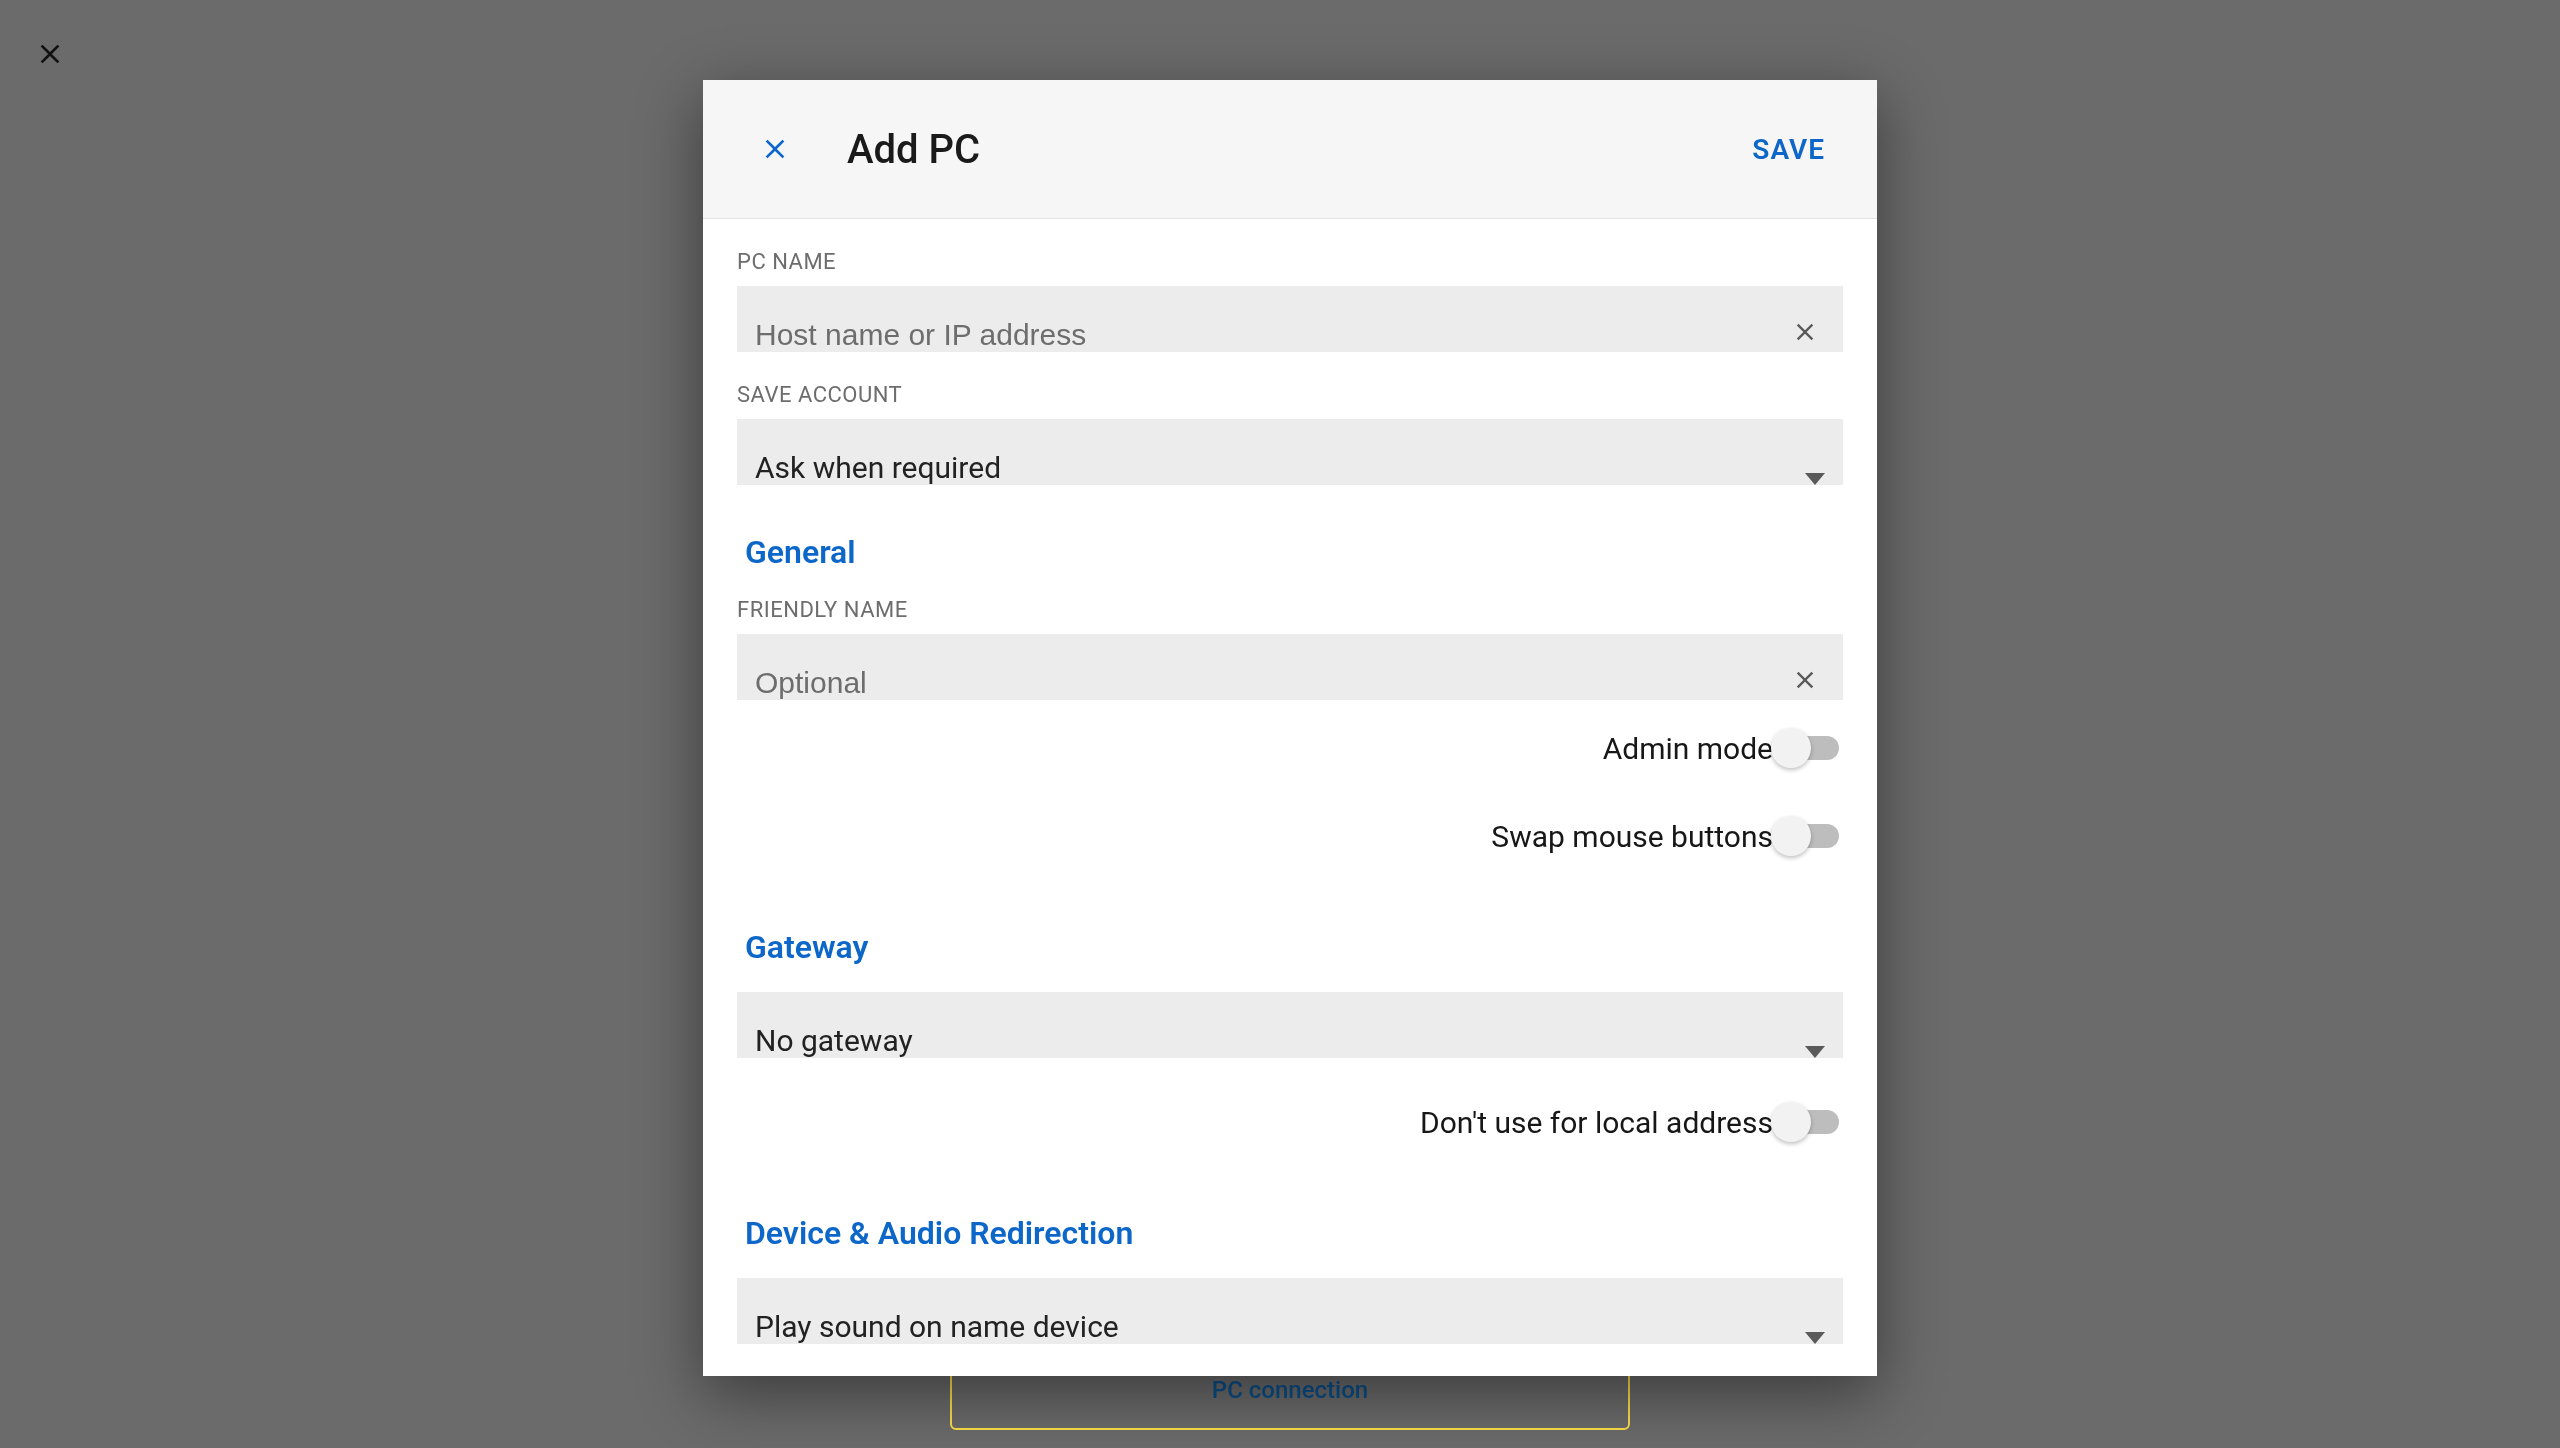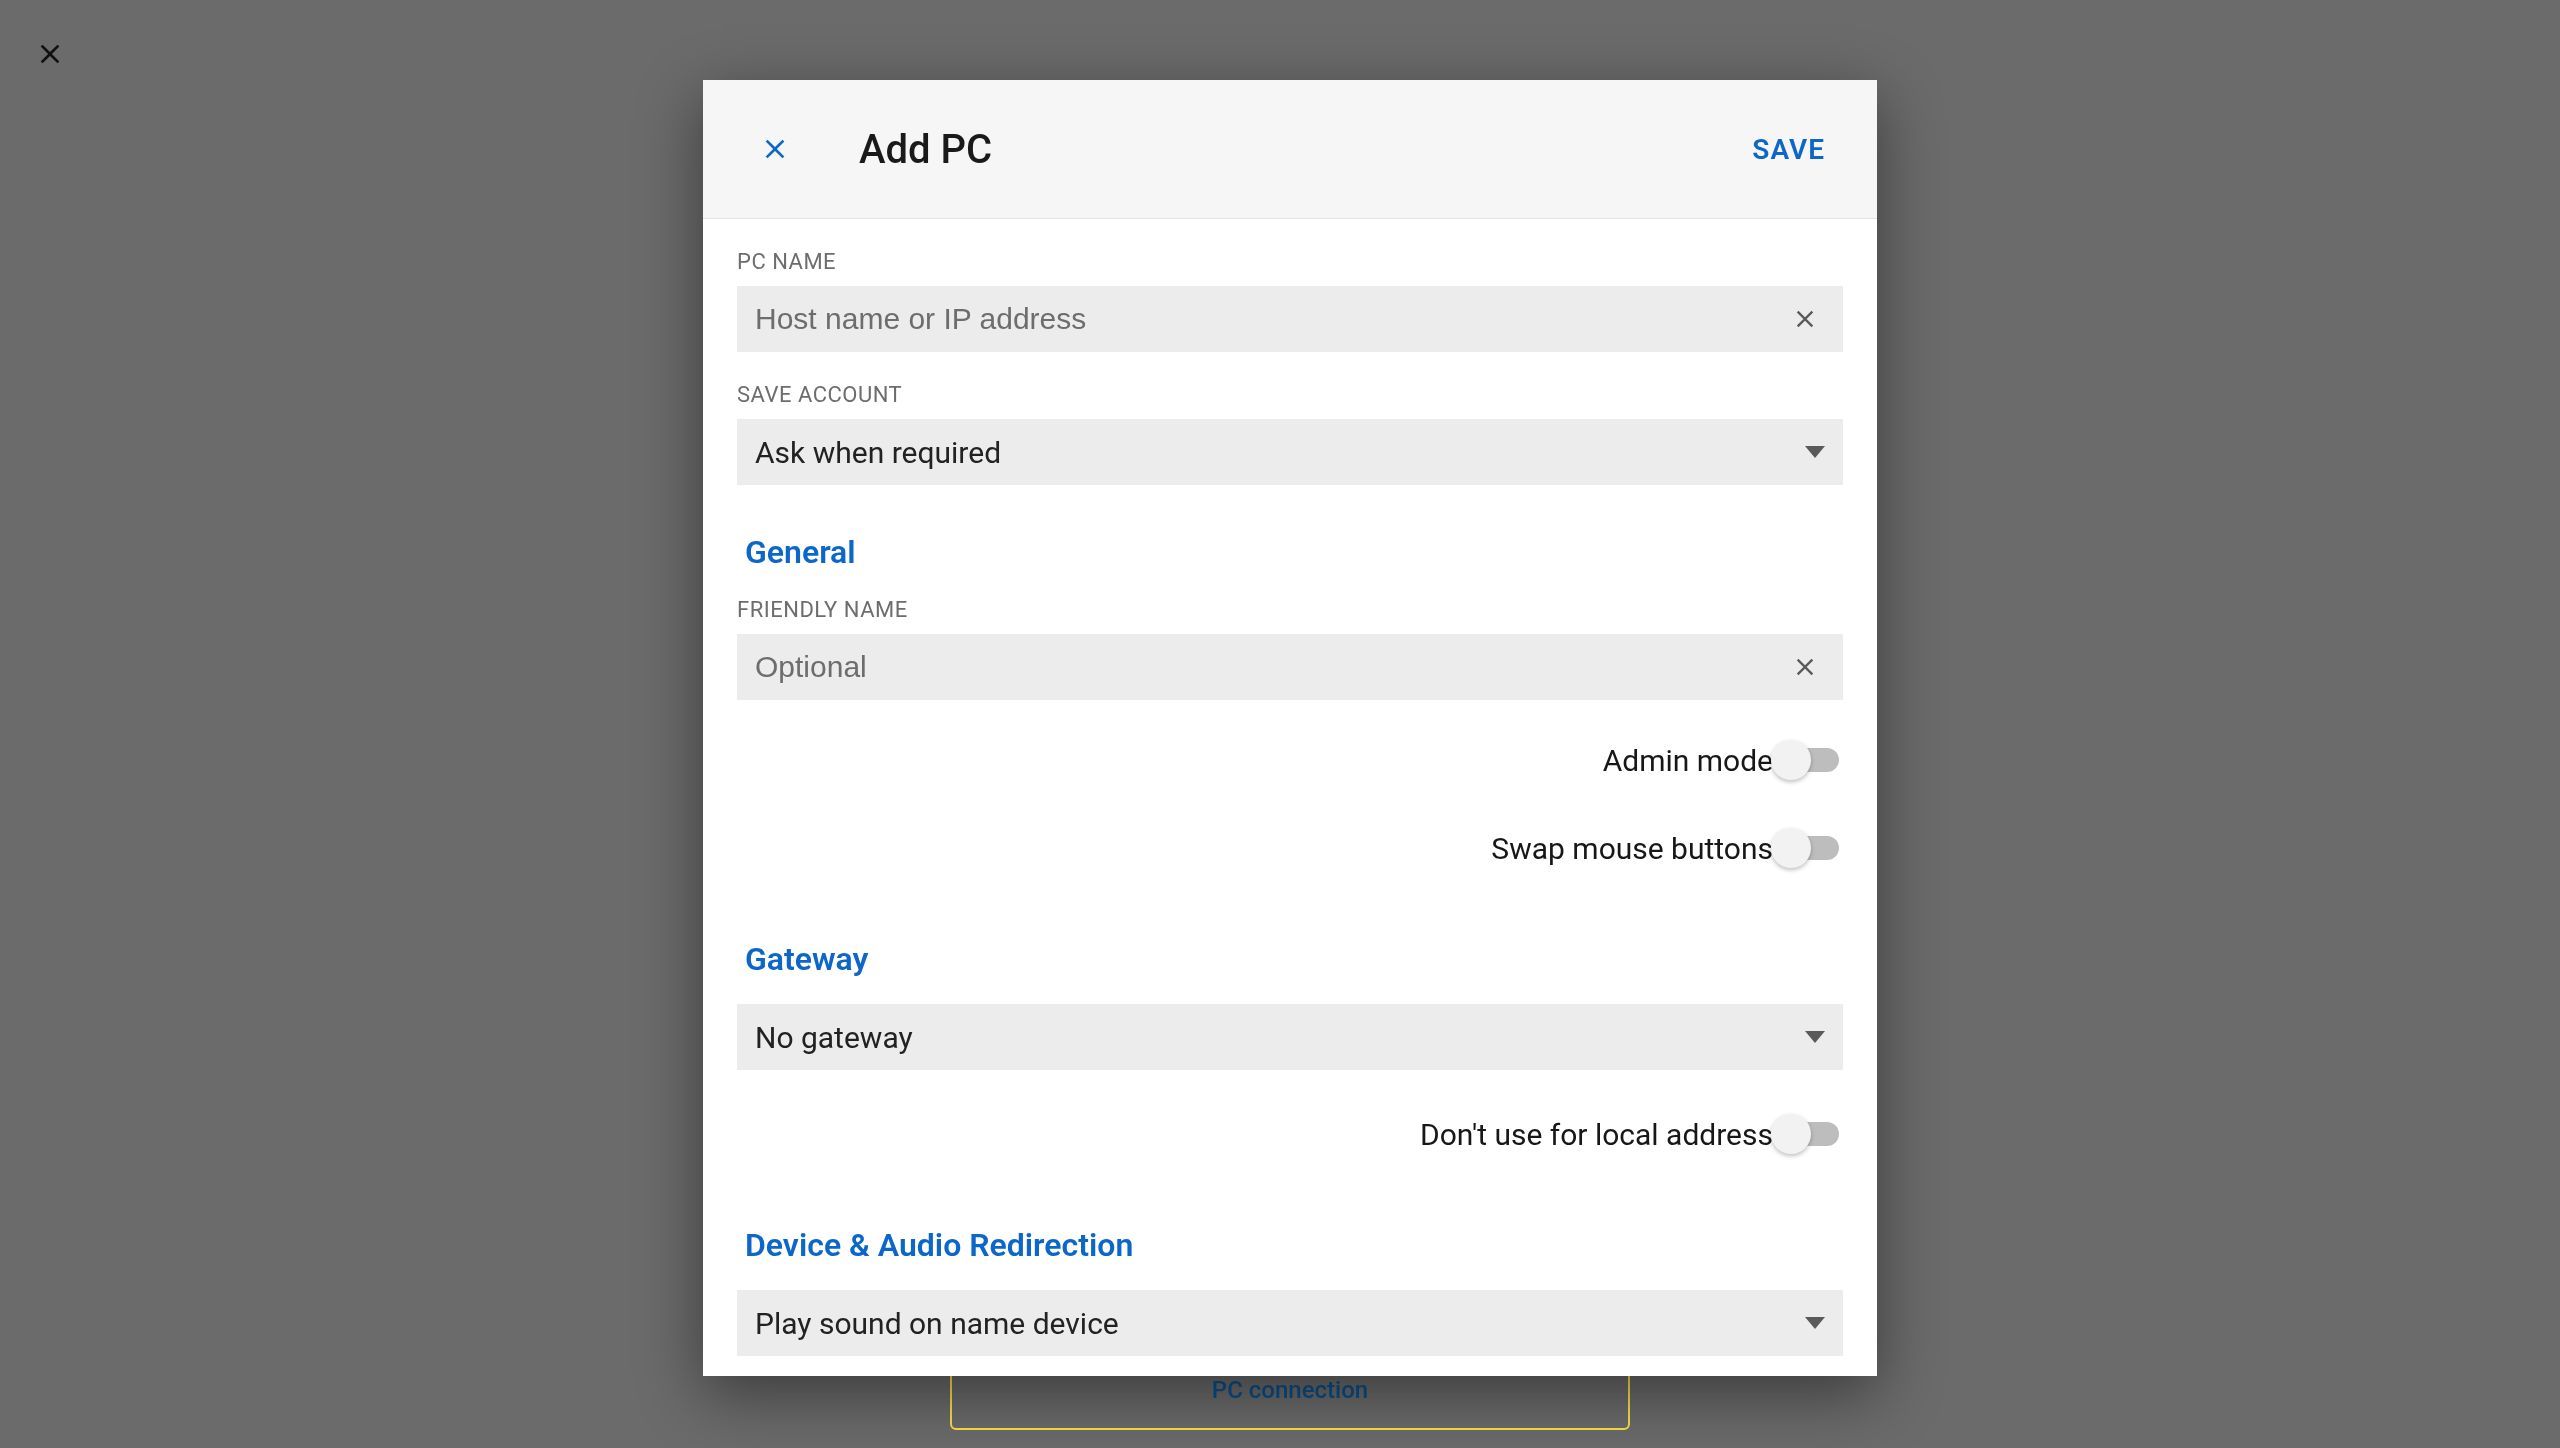--- a/index.html
+++ b/index.html
@@ -57,21 +57,20 @@
     flex-direction: column;
     overflow: hidden;
   }
   .dialog-header {
     height: 139px;
     background: #f6f6f6;
     border-bottom: 1px solid #e3e3e3;
     display: flex;
     align-items: center;
     padding: 0 40px 0 44px;
-    gap: 12px;
   }
   .dialog-close {
     width: 56px;
     height: 56px;
     display: flex;
     align-items: center;
     justify-content: center;
     cursor: pointer;
   }
   .dialog-close svg { width: 32px; height: 32px; }
@@ -105,23 +104,23 @@
     font-size: 32px;
     font-weight: 600;
     color: #0d67c9;
     margin: 48px 0 26px 8px;
   }
   .section-title.first { margin-top: 48px; }
   .input-row, .select-row {
     background: #ececec;
     height: 66px;
     display: flex;
-    align-items: center;
+    align-items: flex-end;
     padding: 0 18px;
-    margin-bottom: 16px;
+    margin-bottom: 4px;
   }
   .input-row input {
     flex: 1;
     border: none;
     background: transparent;
     font-size: 30px;
     color: #222;
     outline: none;
   }
   .input-row input::placeholder {

